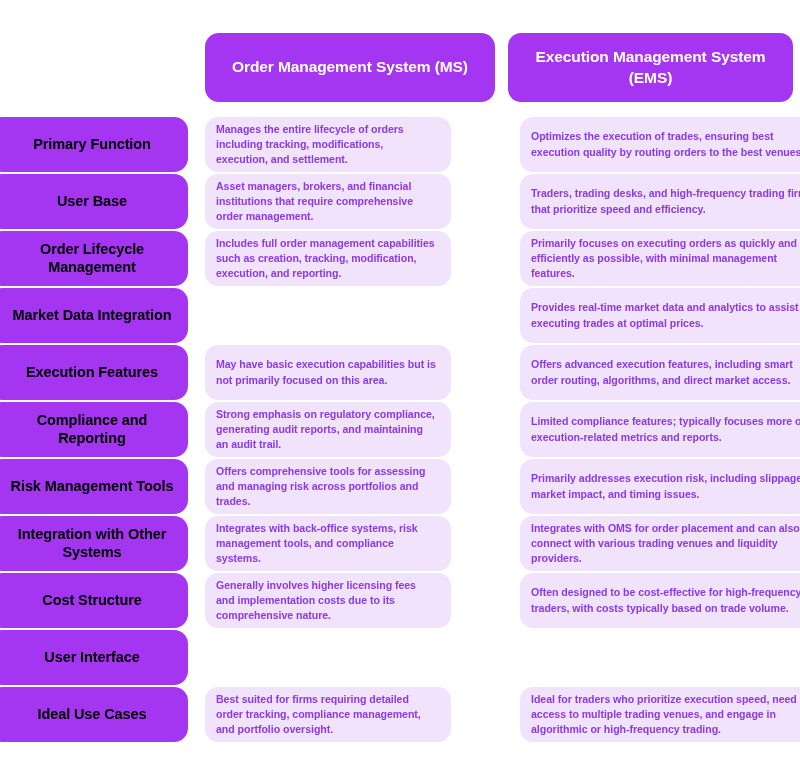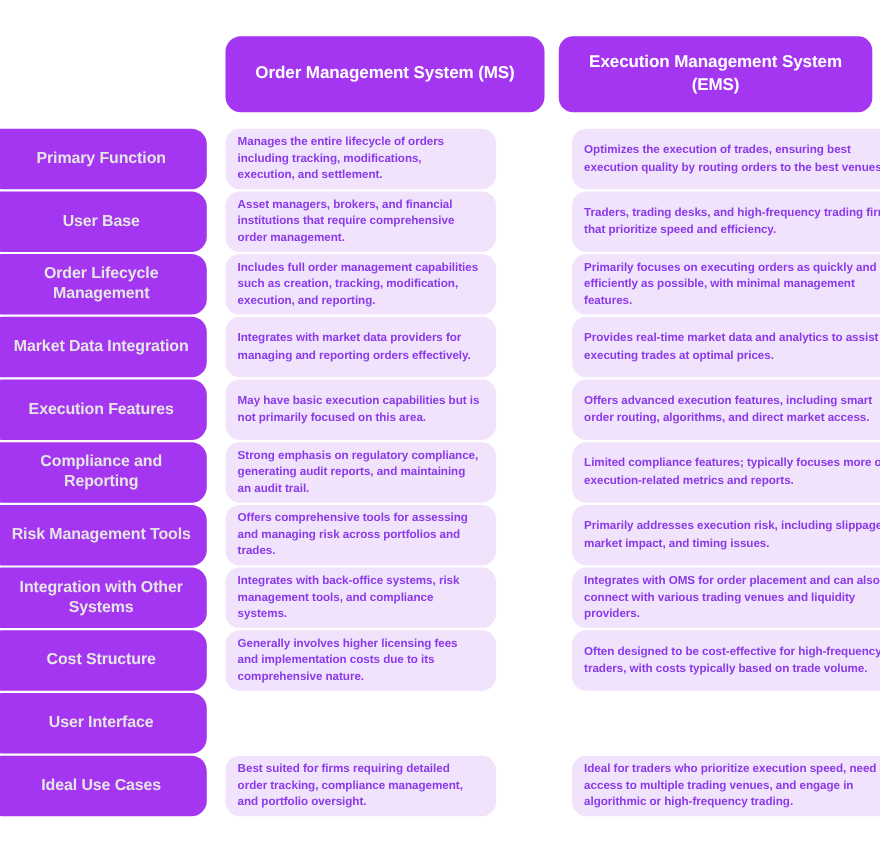--- a/index.html
+++ b/index.html
@@ -72,21 +72,21 @@
     height: 55px;
     background: #a435f0;
     border-radius: 14px;
     display: flex;
     align-items: center;
     justify-content: center;
     box-sizing: border-box;
     padding: 0 10px 0 18px;
   }
   .label-pill span {
-    color: #e5e5e5;
+    color: #000000;
     font-size: 14.5px;
     font-weight: bold;
     line-height: 1.22;
     text-align: center;
     letter-spacing: -0.1px;
   }
 
   .cell {
     position: absolute;
     top: 0;
@@ -154,23 +154,20 @@
           <span>Includes full order management capabilities such as creation, tracking, modification, execution, and reporting.</span>
         </div>
         <div class="cell col-b">
           <span>Primarily focuses on executing orders as quickly and efficiently as possible, with minimal management features.</span>
         </div>
       </div>
       <div class="row">
         <div class="label-pill">
           <span>Market Data Integration</span>
         </div>
-        <div class="cell col-a">
-          <span>Integrates with market data providers for managing and reporting orders effectively.</span>
-        </div>
         <div class="cell col-b">
           <span>Provides real-time market data and analytics to assist in executing trades at optimal prices.</span>
         </div>
       </div>
       <div class="row">
         <div class="label-pill">
           <span>Execution Features</span>
         </div>
         <div class="cell col-a">
           <span>May have basic execution capabilities but is not primarily focused on this area.</span>

